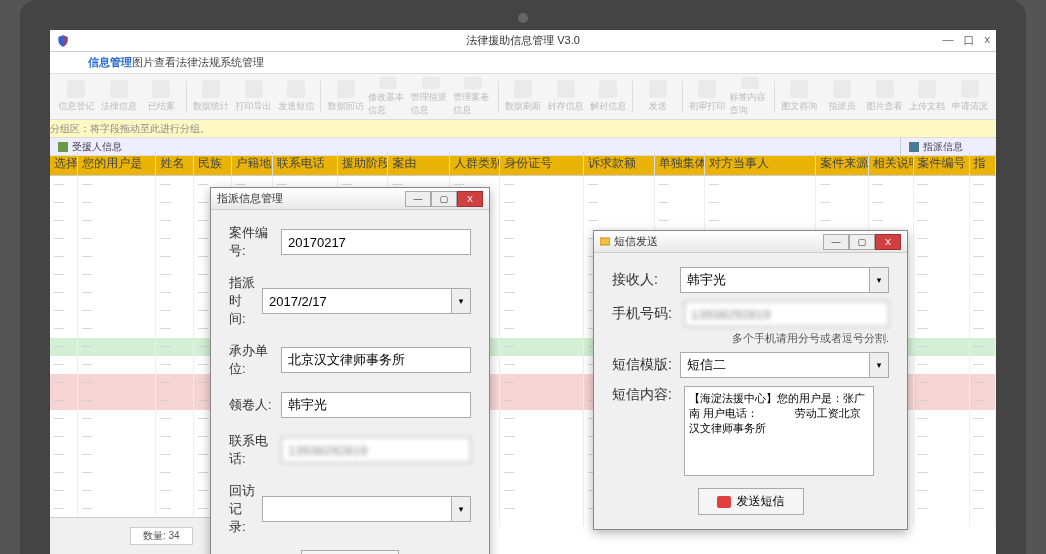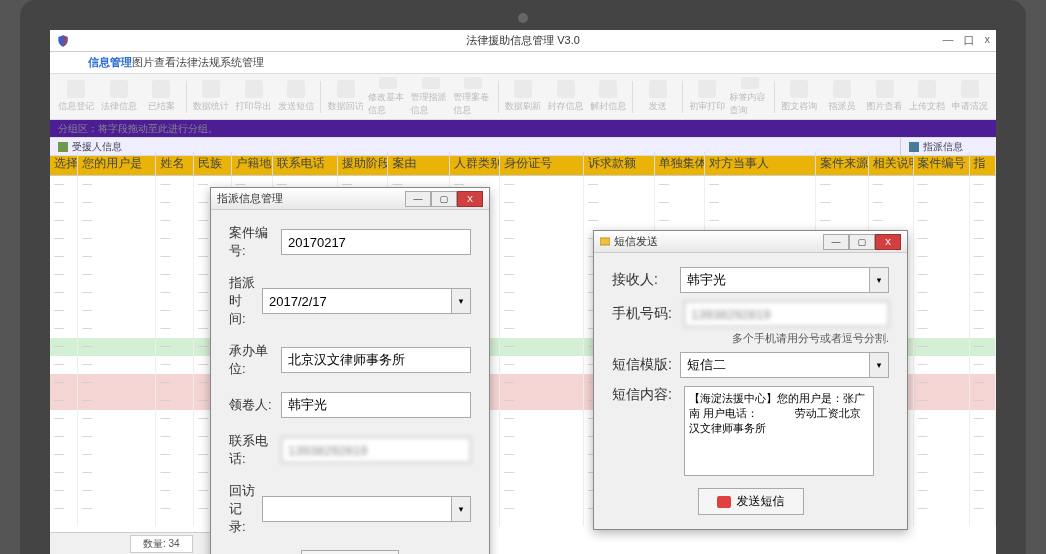--- a/index.html
+++ b/index.html
@@ -10,34 +10,34 @@
 .titlebar { height: 22px; background: #fff; border-bottom: 1px solid #ccc; display: flex; align-items: center; justify-content: center; font-size: 11px; color: #333; position: relative; }
 .titlebar .icon { position: absolute; left: 6px; width: 14px; height: 14px; }
 .win-controls { position: absolute; right: 6px; display: flex; gap: 10px; font-size: 11px; color: #666; }
 .win-controls span { cursor: pointer; }
 .menubar { height: 22px; display: flex; align-items: center; padding: 0 38px; font-size: 11px; color: #444; border-bottom: 1px solid #ddd; }
 .menubar .active { color: #2a6cd0; font-weight: bold; }
 .toolbar { height: 46px; background: #f5f5f5; border-bottom: 1px solid #ddd; display: flex; align-items: center; padding: 0 6px; gap: 2px; }
 .toolbar-btn { display: flex; flex-direction: column; align-items: center; justify-content: center; width: 44px; height: 40px; font-size: 9px; color: #bbb; cursor: pointer; }
 .toolbar-btn .ico { width: 18px; height: 18px; background: #e0e0e0; border-radius: 3px; margin-bottom: 2px; opacity: 0.5; }
 .toolbar-sep { width: 1px; height: 32px; background: #ddd; margin: 0 2px; }
-.groupbar { height: 18px; background: #4c1d95; border-bottom: 1px solid #ddd; font-size: 10px; color: #888; padding: 2px 8px; }
+.groupbar { height: 18px; background: #fef9c3; border-bottom: 1px solid #ddd; font-size: 10px; color: #888; padding: 2px 0; }
 .section-heads { height: 18px; display: flex; border-bottom: 1px solid #ddd; font-size: 10px; }
 .section-heads .left { flex: 0 0 850px; background: #eef; padding: 2px 8px; color: #445; display:flex; align-items:center; gap:4px; }
 .section-heads .right { flex: 1; background: #eef; padding: 2px 8px; color: #445; border-left: 1px solid #ccc; display:flex; align-items:center; gap:4px; }
 .cube { width:10px; height:10px; display:inline-block; }
 .grid-head { height: 20px; display: flex; background: #eab308; border-bottom: 1px solid #ccc; font-size: 12px; color: #444; align-items: flex-end; }
 .grid-head div { border-right: 1px solid #ddd; padding: 3px 4px; overflow: hidden; white-space: nowrap; }
 .grid-body { position: relative; height: 350px; overflow: hidden; }
 .grid-row { height: 18px; display: flex; font-size: 10px; color: #ccc; filter: blur(0.4px); }
 .grid-row div { border-right: 1px solid #eee; padding: 2px 4px; overflow: hidden; white-space: nowrap; }
 .grid-row.green { background: #d4f0d4; }
 .grid-row.pink { background: #f5d4d4; }
 .c-sel{width:30px}.c-date{width:84px}.c-name{width:40px}.c-eth{width:40px}.c-addr{width:44px}.c-tel{width:70px}.c-stage{width:54px}.c-reason{width:66px}.c-crowd{width:54px}.c-id{width:90px}.c-claim{width:76px}.c-amt{width:54px}.c-party{width:120px}.c-src{width:56px}.c-note{width:48px}.c-caseno{width:60px}.c-ass{width:28px}
-.footer { position: absolute; bottom: 0; left: 0; height: 22px; background: #f0f0f0; border-top: 1px solid #ccc; padding: 10px 80px; font-size: 10px; color: #555; display:flex; align-items:center; }
+.footer { position: absolute; bottom: 0; left: 0; height: 22px; background: #f0f0f0; border-top: 1px solid #ccc; padding: 18px 80px; font-size: 10px; color: #555; display:flex; align-items:center; }
 .footer .box { border:1px solid #ccc; padding:1px 12px; background:#fff; }
 
 .dialog { position: absolute; background: #f0f0f0; border: 1px solid #888; box-shadow: 0 3px 10px rgba(0,0,0,0.3); }
 .dlg-title { height: 22px; background: linear-gradient(#fff,#e8e8e8); border-bottom: 1px solid #ccc; display: flex; align-items: center; padding: 0 6px; font-size: 11px; color: #333; }
 .dlg-title .spacer { flex: 1; }
 .dlg-ctrls { display: flex; gap: 0; }
 .dlg-ctrls span { width: 26px; height: 16px; border: 1px solid #aaa; background: #eee; display: flex; align-items: center; justify-content: center; font-size: 9px; cursor: pointer; }
 .dlg-ctrls .close { background: #d04040; color: #fff; border-color: #a03030; }
 .dlg-body { padding: 14px 18px; }
 .form-row { display: flex; align-items: center; margin-bottom: 14px; }

